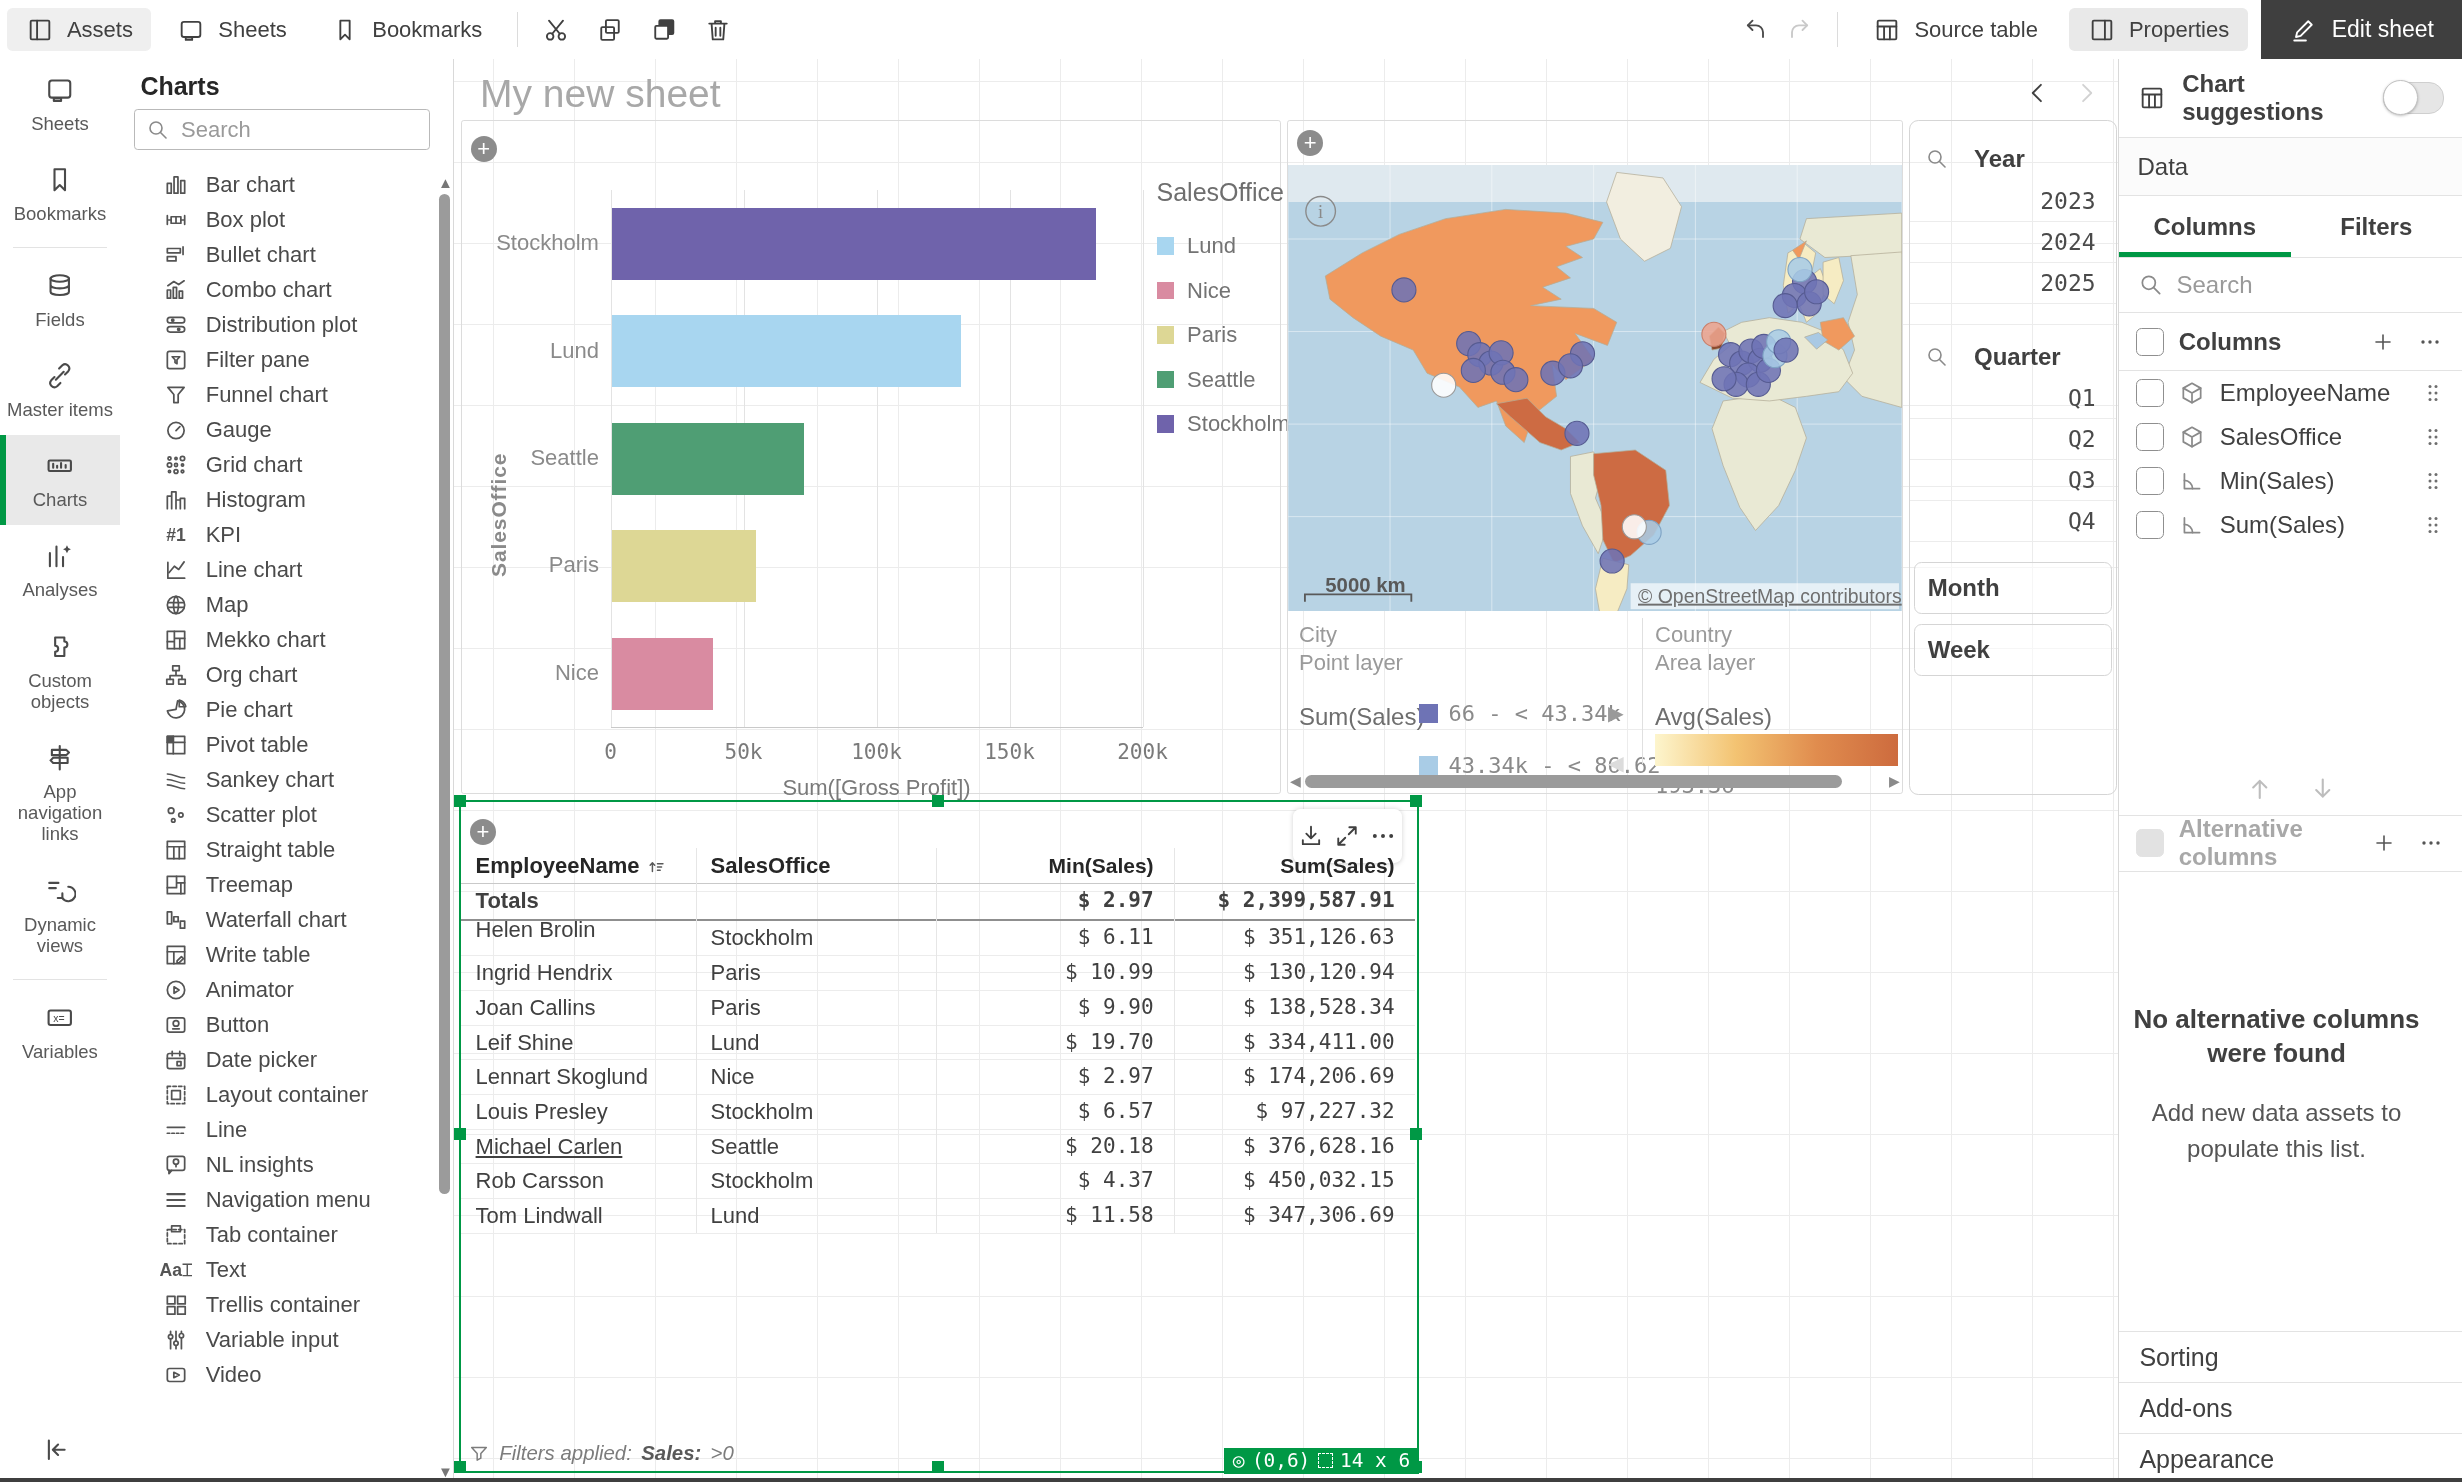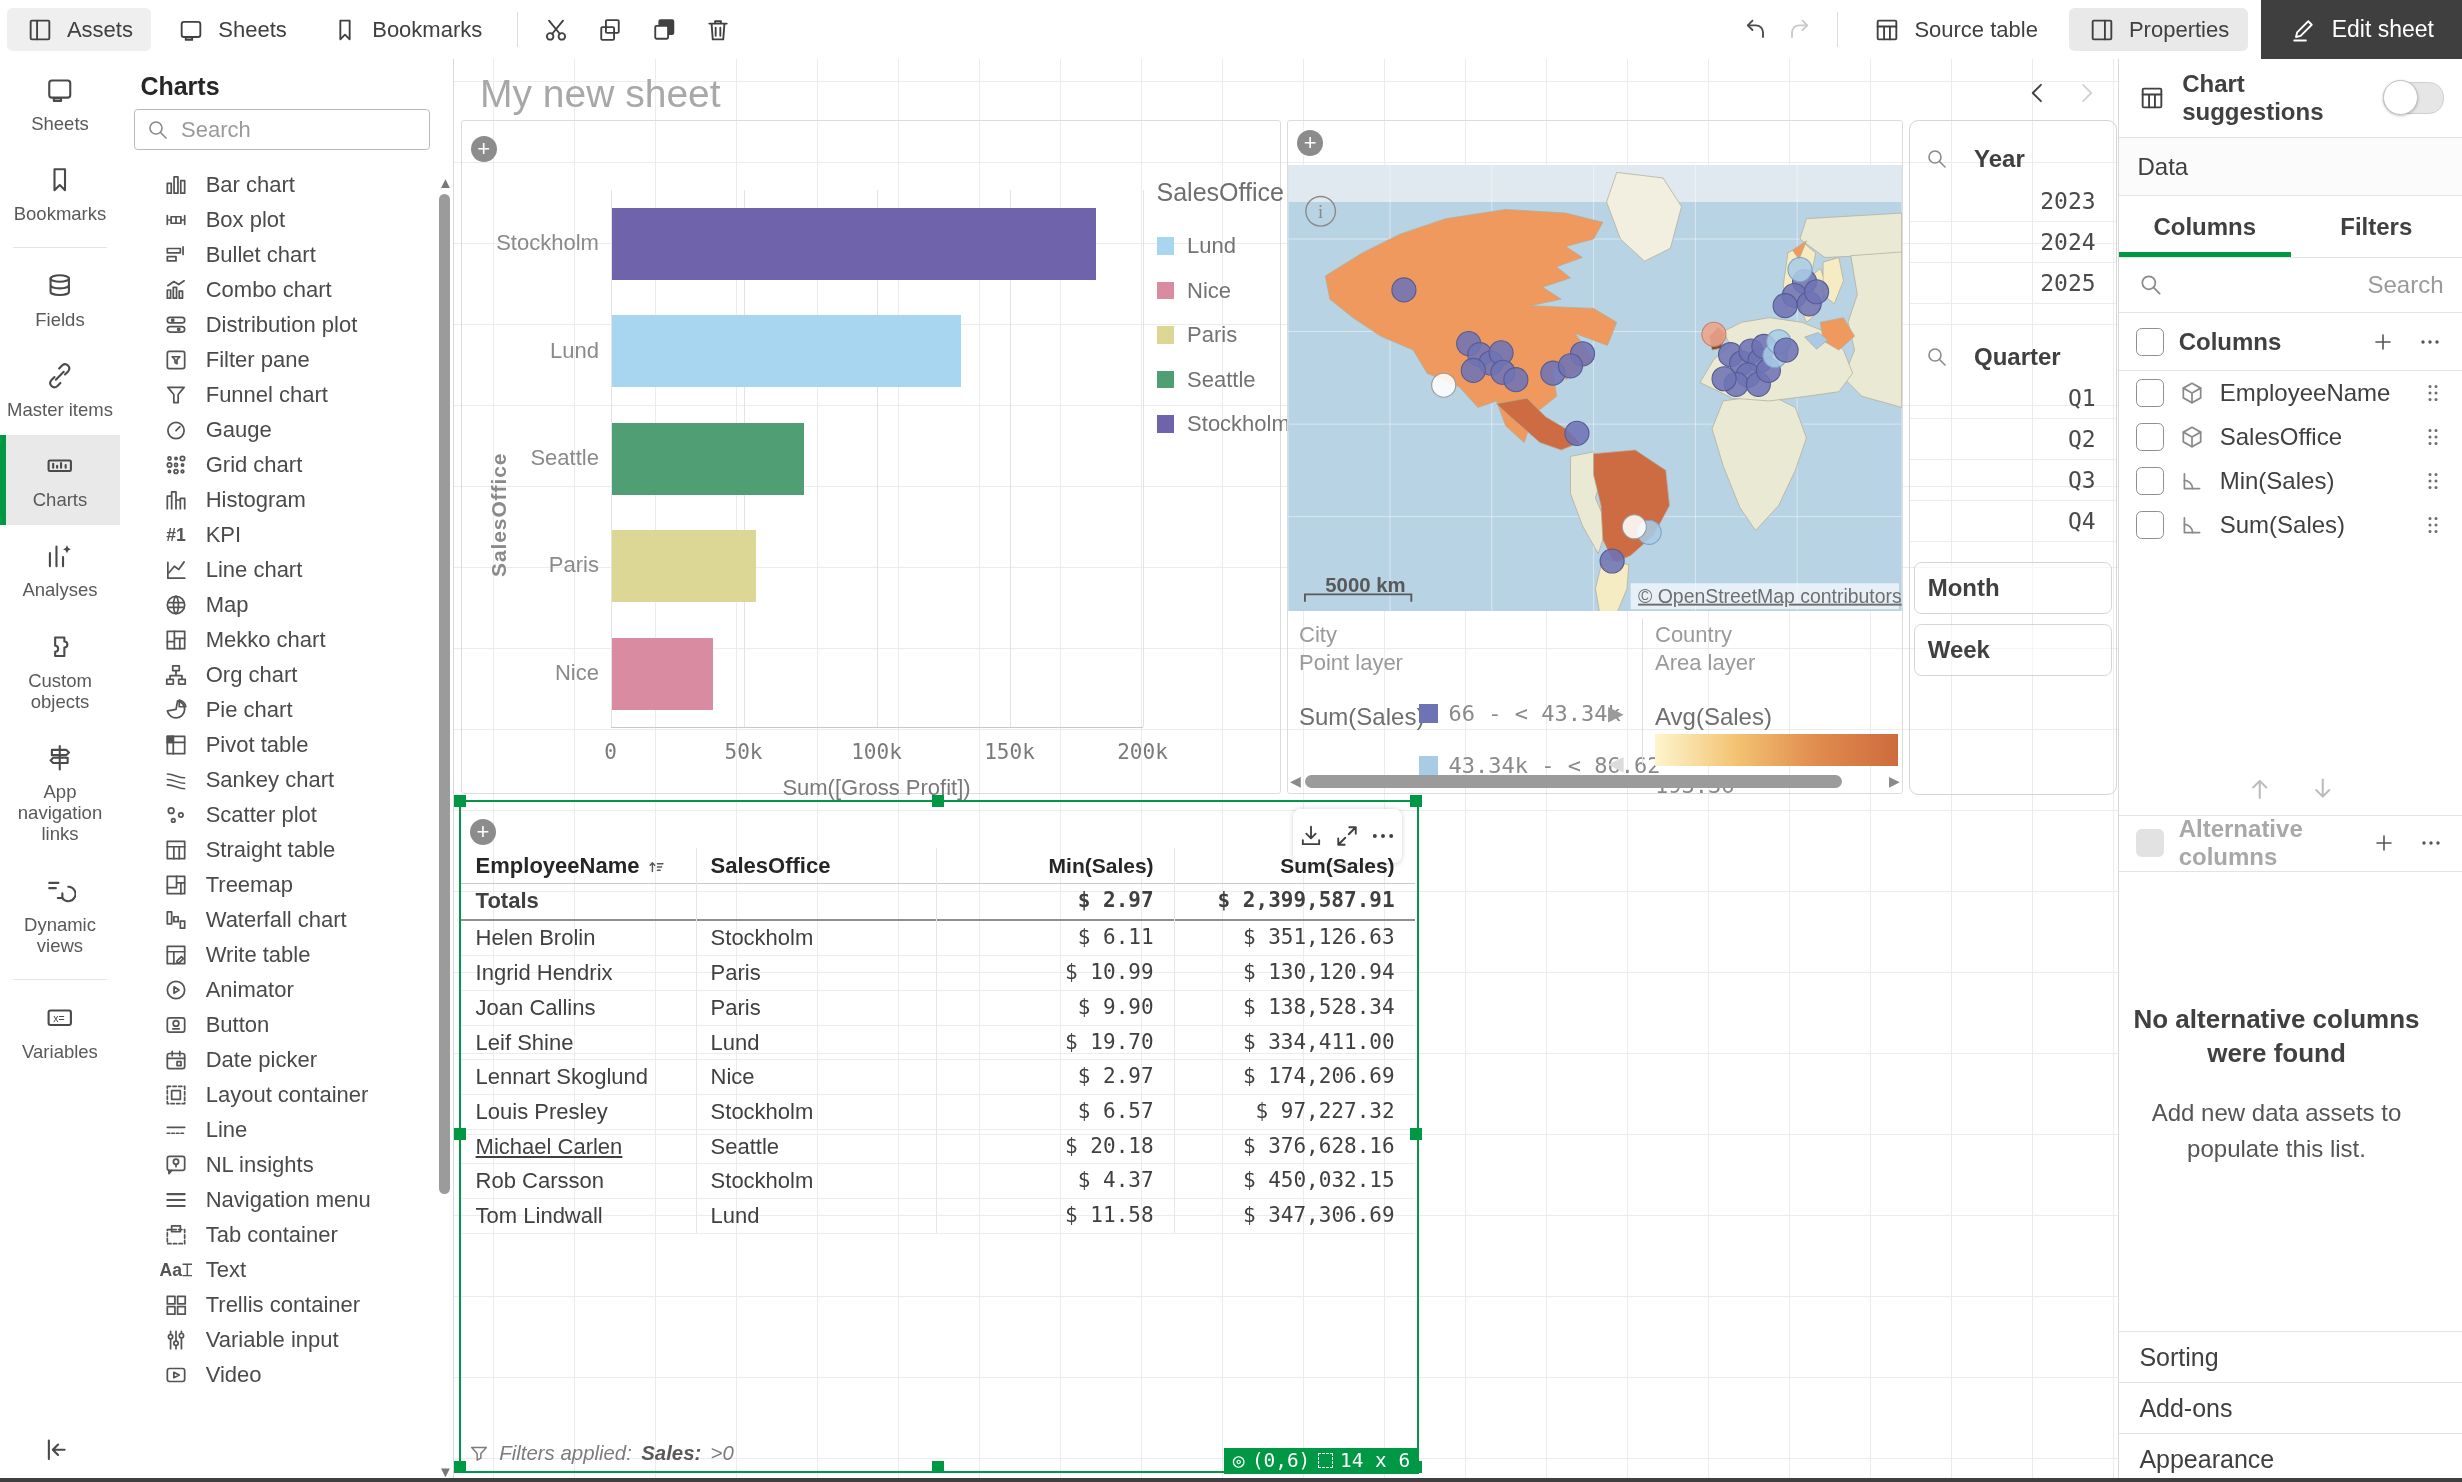--- a/index.html
+++ b/index.html
@@ -116,21 +116,21 @@
   #tbl-toolbar .ic-box{width:28px;height:28px;color:#404040;}
   #tbl-footer{position:absolute;left:7.4px;bottom:5.6px;display:flex;align-items:center;gap:9.3px;
               font-size:20.4px;font-style:italic;color:#7c7c7c;}
   #tbl-footer .ic-box{width:22px;height:22px;color:#7c7c7c;}
   #tbl-badge{position:absolute;right:-2.8px;bottom:-2.8px;height:26px;background:#009845;color:#fff;
              display:flex;align-items:center;gap:7.4px;padding:0 9.3px;font-size:19.4px;}
   .badge-sq{width:13px;height:13px;border:0.9px dashed #fff;}
 
   
   #props{left:2118px;top:59px;width:344px;height:1423px;background:#fff;border-left:0.9px solid #d9d9d9;box-sizing:border-box;}
-  .pp-row{position:relative;border-bottom:0.9px solid #e3e3e3;justify-content:space-between;}
+  .pp-row{position:relative;border-bottom:0.9px solid #e3e3e3;}
   #pp-suggest{height:78px;display:flex;align-items:center;gap:16.7px;padding:0 18.5px;}
   #pp-suggest .ic-box{width:28px;height:28px;color:#404040;}
   #pp-suggest-lbl{font-size:24px;font-weight:700;color:#404040;flex:1;}
   #pp-toggle{width:59px;height:30px;border-radius:15px;background:#e6e6e6;border:0.9px solid #cfcfcf;position:relative;}
   #pp-toggle .knob{position:absolute;left:-0.9px;top:-2.8px;width:33px;height:33px;border-radius:50%;background:#fff;
                    border:0.9px solid #c2c2c2;box-shadow:0 0.9px 2.8px rgba(0,0,0,.25);}
   #pp-data{height:57px;display:flex;align-items:center;padding:0 18.5px;font-size:24px;color:#404040;background:#fbfbfb;}
   #pp-tabs{height:61px;display:flex;}
   .pp-tab{flex:1;display:flex;align-items:center;justify-content:center;font-size:24px;font-weight:700;color:#404040;position:relative;}
   .pp-tab.active:after{content:"";position:absolute;left:0;right:0;bottom:0;height:4.6px;background:#009845;}
@@ -977,21 +977,21 @@
             </svg>
           </span></div>
         <div class="tbl-hcell " style="left:250px;top:46px;width:225px;">SalesOffice</div>
         <div class="tbl-hcell tbl-num" style="left:475px;top:46px;width:218px;font-family:'Liberation Sans',sans-serif;">Min(Sales)</div>
         <div class="tbl-hcell tbl-num" style="left:713px;top:46px;width:221px;font-family:'Liberation Sans',sans-serif;">Sum(Sales)</div>
         <div style="position:absolute;left:0;top:81px;width:954px;height:0.9px;background:#c9c9c9;"></div>
         <div class="tbl-cell" style="left:15px;top:81px;font-weight:700;">Totals</div>
         <div class="tbl-cell tbl-num" style="left:475px;top:81px;width:218px;font-weight:700;">$ 2.97</div>
         <div class="tbl-cell tbl-num" style="left:713px;top:81px;width:221px;font-weight:700;">$ 2,399,587.91</div>
         <div style="position:absolute;left:0;top:117px;width:954px;height:1.9px;background:#8f8f8f;"></div>
-        <div class="tbl-cell" style="left:15px;top:118px;">Helen Brolin</div>
+        <div class="tbl-cell" style="left:15px;top:110px;">Helen Brolin</div>
           <div class="tbl-cell" style="left:250px;top:118px;">Stockholm</div>
           <div class="tbl-cell tbl-num" style="left:475px;top:118px;width:218px;">$ 6.11</div>
           <div class="tbl-cell tbl-num" style="left:713px;top:118px;width:221px;">$ 351,126.63</div>
           <div class="tbl-rowline" style="left:0;top:153px;width:954px;"></div>
         <div class="tbl-cell" style="left:15px;top:153px;">Ingrid Hendrix</div>
           <div class="tbl-cell" style="left:250px;top:153px;">Paris</div>
           <div class="tbl-cell tbl-num" style="left:475px;top:153px;width:218px;">$ 10.99</div>
           <div class="tbl-cell tbl-num" style="left:713px;top:153px;width:221px;">$ 130,120.94</div>
           <div class="tbl-rowline" style="left:0;top:188px;width:954px;"></div>
         <div class="tbl-cell" style="left:15px;top:188px;">Joan Callins</div>

